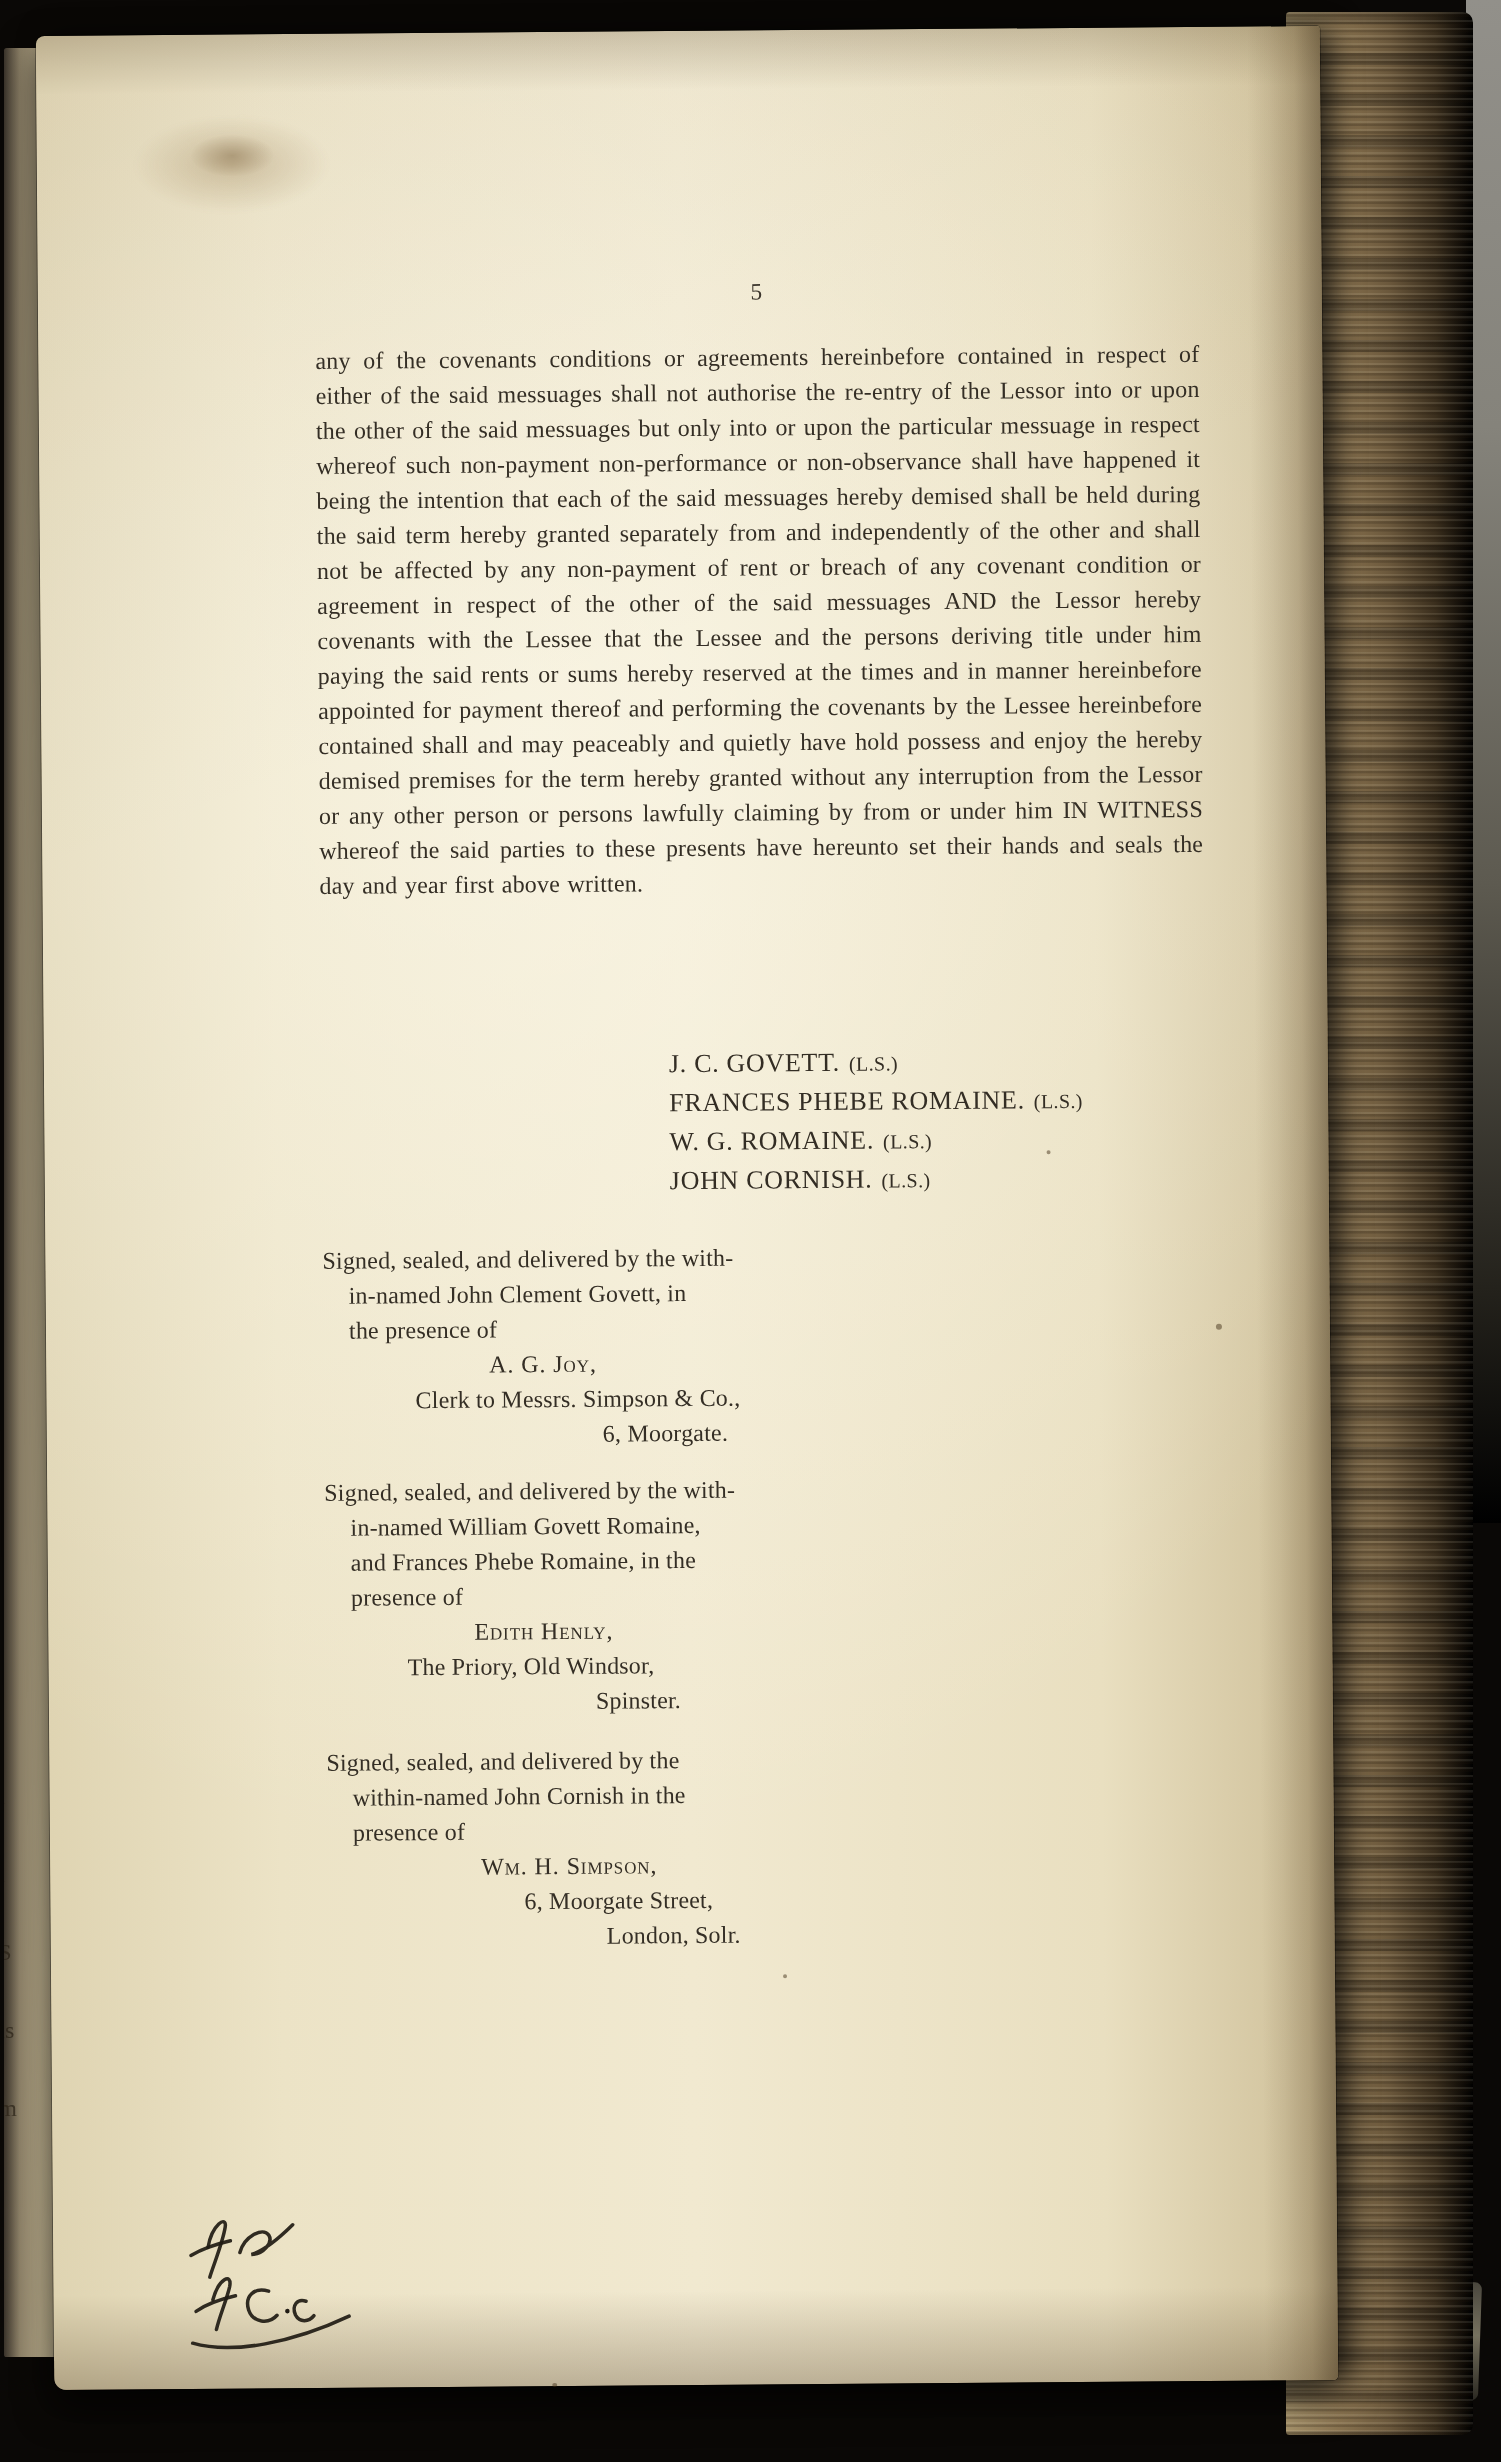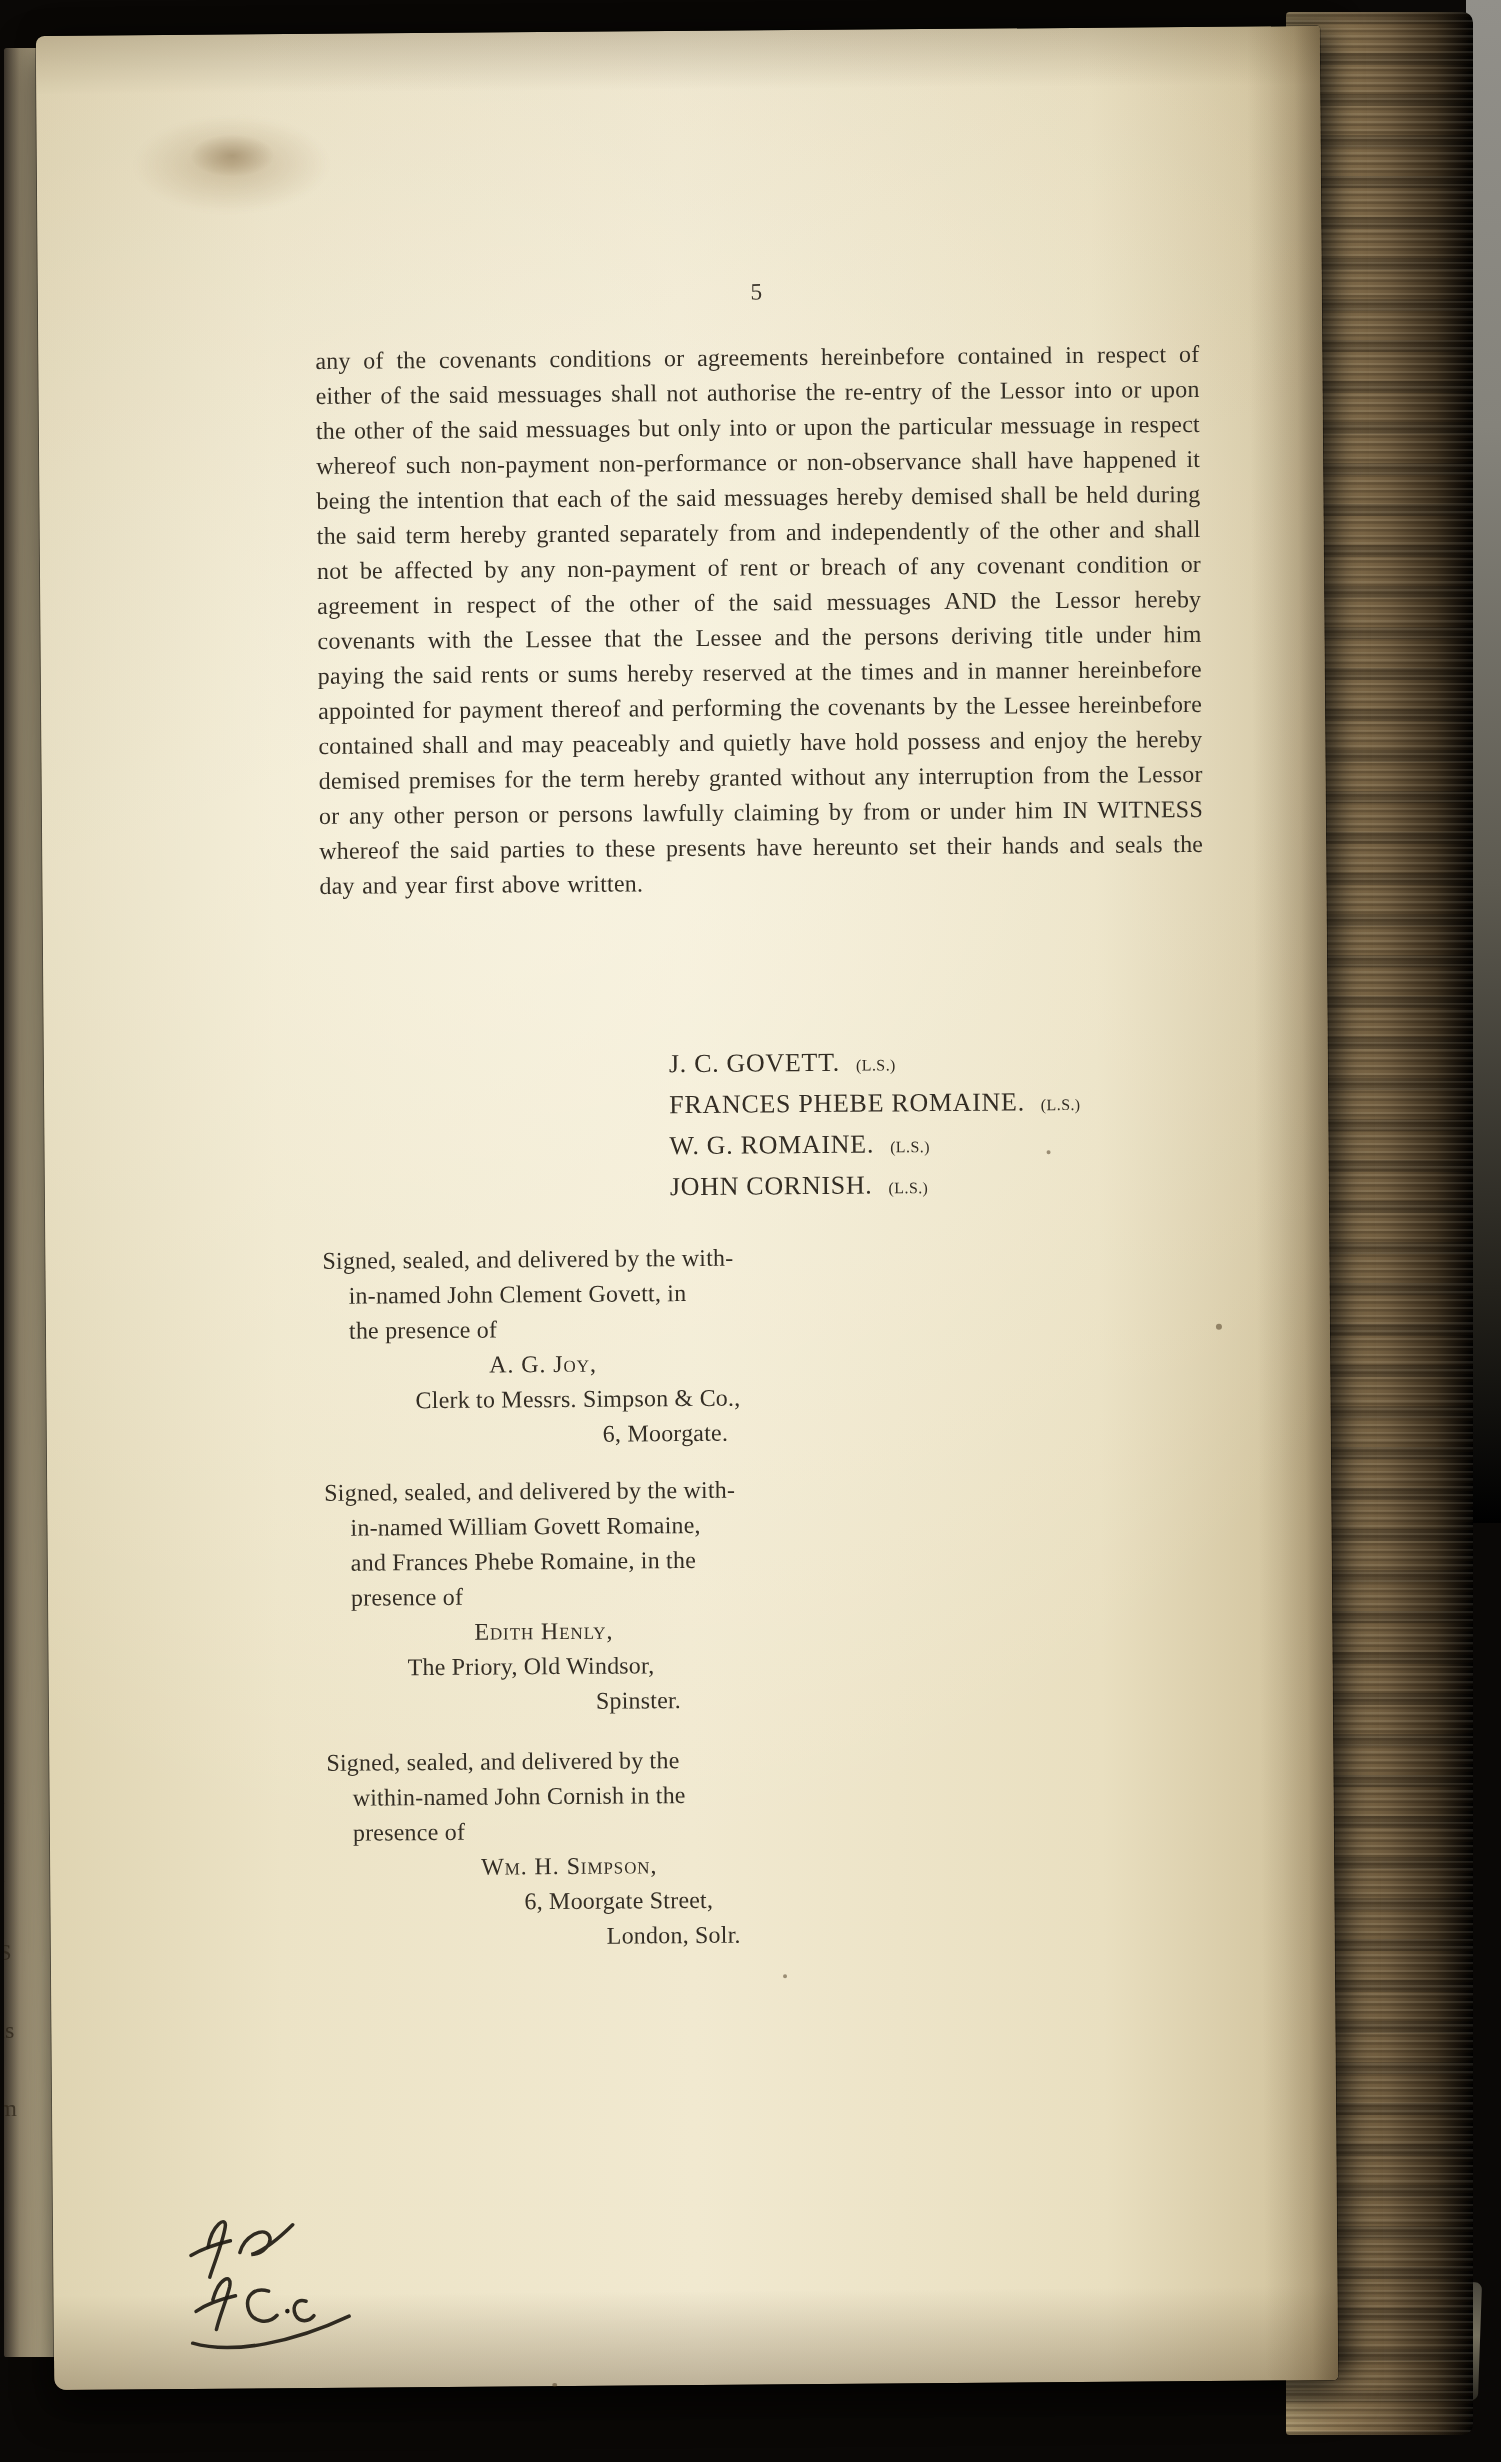--- a/index.html
+++ b/index.html
@@ -85,21 +85,21 @@
     position: absolute; top: 310px; left: 277px; width: 884px;
     font-size: 24px; line-height: 35px; text-align: justify;
     color: #342e25; word-spacing: 1.3px; letter-spacing: 0.2px;
   }
 
   .signatures {
     position: absolute; top: 1014px; left: 625px;
     font-size: 26px; line-height: 38px; color: #332d24; letter-spacing: 0.7px;
     white-space: nowrap;
   }
-  .seal { font-size: 16px; letter-spacing: 0.4px; margin-left: 16px; }
+  .seal { font-size: 20px; letter-spacing: 0.4px; margin-left: 9px; }
 
   .attest {
     position: absolute; left: 277px; width: 675px;
     font-size: 24px; line-height: 35px; color: #342e25; letter-spacing: 0.2px;
     white-space: nowrap;
   }
   .a1 { top: 1210px; }
   .a2 { top: 1442px; }
   .a3 { top: 1712px; }
   .ind { margin-left: 26px; }

